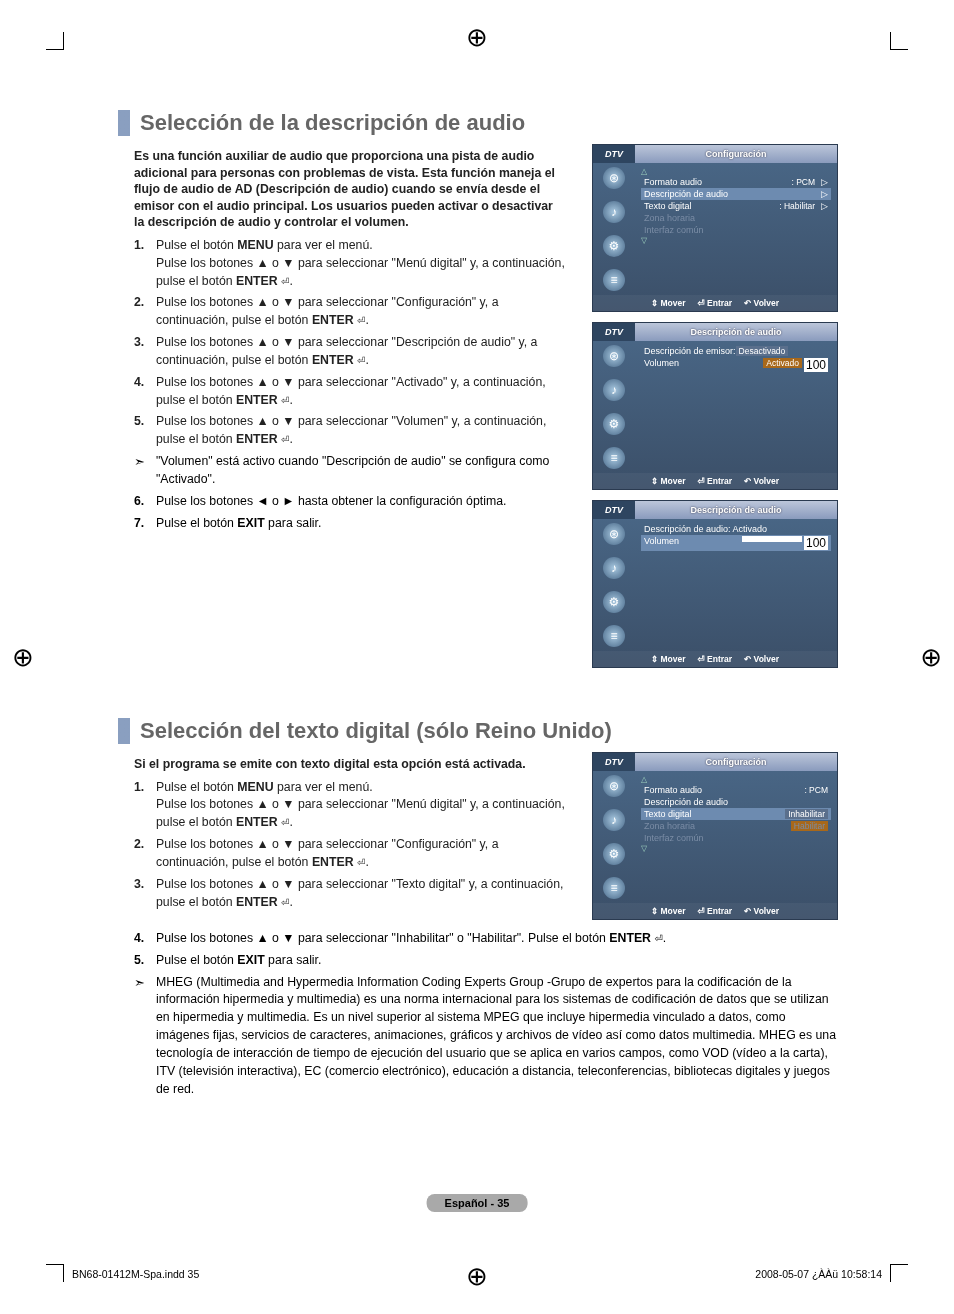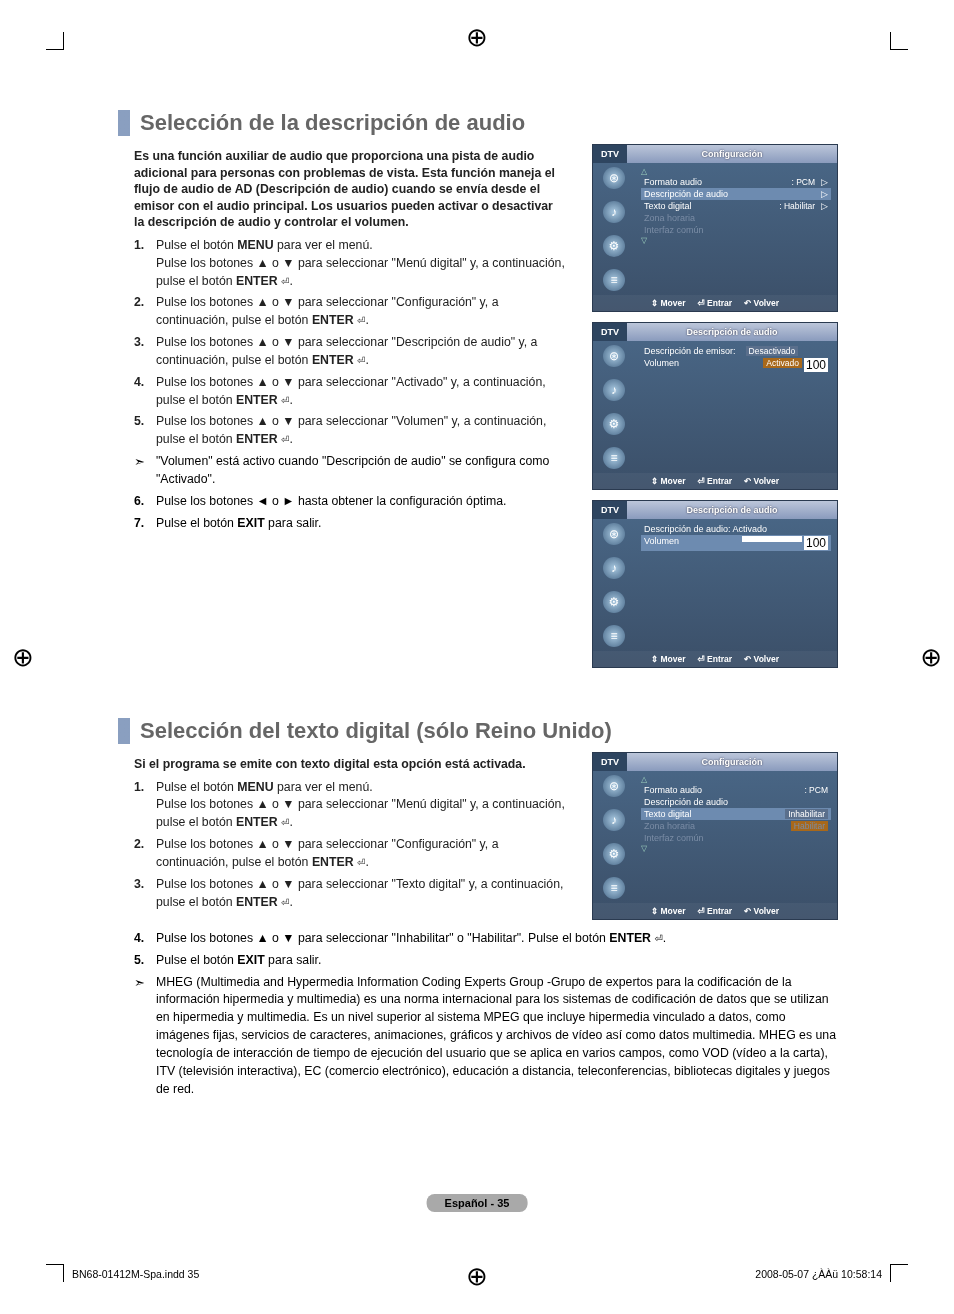--- a/index.html
+++ b/index.html
@@ -28,32 +28,32 @@
   .note-row { display: flex; margin: 4px 0 4px 16px; font-size: 12.3px; line-height: 1.45; }
   .note-row .arrow { width: 22px; flex-shrink: 0; font-size: 13px; }
   .note-row .txt { flex: 1; }
   .extra-steps { font-size: 12.3px; margin-left: 16px; line-height: 1.45; }
   .extra-steps .st { display: flex; margin-bottom: 4px; }
   .extra-steps .st .num { font-weight: bold; width: 22px; flex-shrink: 0; }
   .extra-steps .st .txt { flex: 1; }
   .right-col { width: 246px; flex-shrink: 0; }
   .tv { width: 246px; background: linear-gradient(#4a6888,#3b4f68); border: 1px solid #2a3a50; margin-bottom: 10px; font-size: 9px; color: #fff; }
   .tv-tabs { display: flex; height: 18px; }
-  .tv-tab-dtv { width: 34px; background: #2e4560; text-align: center; line-height: 18px; font-weight: bold; }
+  .tv-tab-dtv { width: 42px; background: #2e4560; text-align: center; line-height: 18px; font-weight: bold; font-style: italic; }
   .tv-tab-title { flex: 1; background: linear-gradient(#bcc6da,#8a9bbd); color: #fff; text-align: center; line-height: 18px; font-weight: bold; text-shadow: 0 0 2px #334; }
   .tv-body { display: flex; min-height: 130px; }
   .tv-icons { width: 42px; padding: 4px 0; display: flex; flex-direction: column; align-items: center; gap: 12px; }
   .tv-icons .ic { width: 22px; height: 22px; border-radius: 50%; background: radial-gradient(circle,#a8c8e0,#456585); display: flex; align-items: center; justify-content: center; font-size: 12px; }
   .tv-menu { flex: 1; padding: 4px 6px; }
   .tv-scroll { font-size: 8px; color: #9cb; }
   .tv-row { display: flex; padding: 1px 3px; align-items: flex-start; font-size: 9px; white-space: nowrap; }
   .tv-row.hl { background: #6d8bb0; }
   .tv-row.dim { color: #7a8ca5; }
   .tv-opt { margin-left: auto; font-size: 8.5px; }
-  .tv-optbox { background: #5a6f8c; padding: 0 3px; font-size: 8.5px; margin-left: 10px; }
+  .tv-optbox { background: #5a6f8c; padding: 0 3px; font-size: 8.5px; margin-left: 0; }
   .tv-optbox.sel { background: #a8681a; }
   .tv-bar { display: inline-block; background: #fff; color: #000; font-size: 12px; padding: 0 2px; margin-left: 2px; }
   .tv-foot { display: flex; gap: 12px; justify-content: center; padding: 3px 16px; background: rgba(255,255,255,0.05); font-size: 8.5px; font-weight: bold; }
   .footer-pill { position: absolute; bottom: 102px; left: 50%; transform: translateX(-50%); background: #a9a9a9; color: #000; font-size: 11px; font-weight: bold; padding: 3px 18px; border-radius: 8px; }
   .print-foot { position: absolute; bottom: 34px; left: 72px; right: 72px; font-size: 10.5px; color: #000; display: flex; justify-content: space-between; }
   .enter-icon::after { content: "⏎"; font-size: 10px; }
   b { font-weight: bold; }
 </style>
 </head>
 <body>

